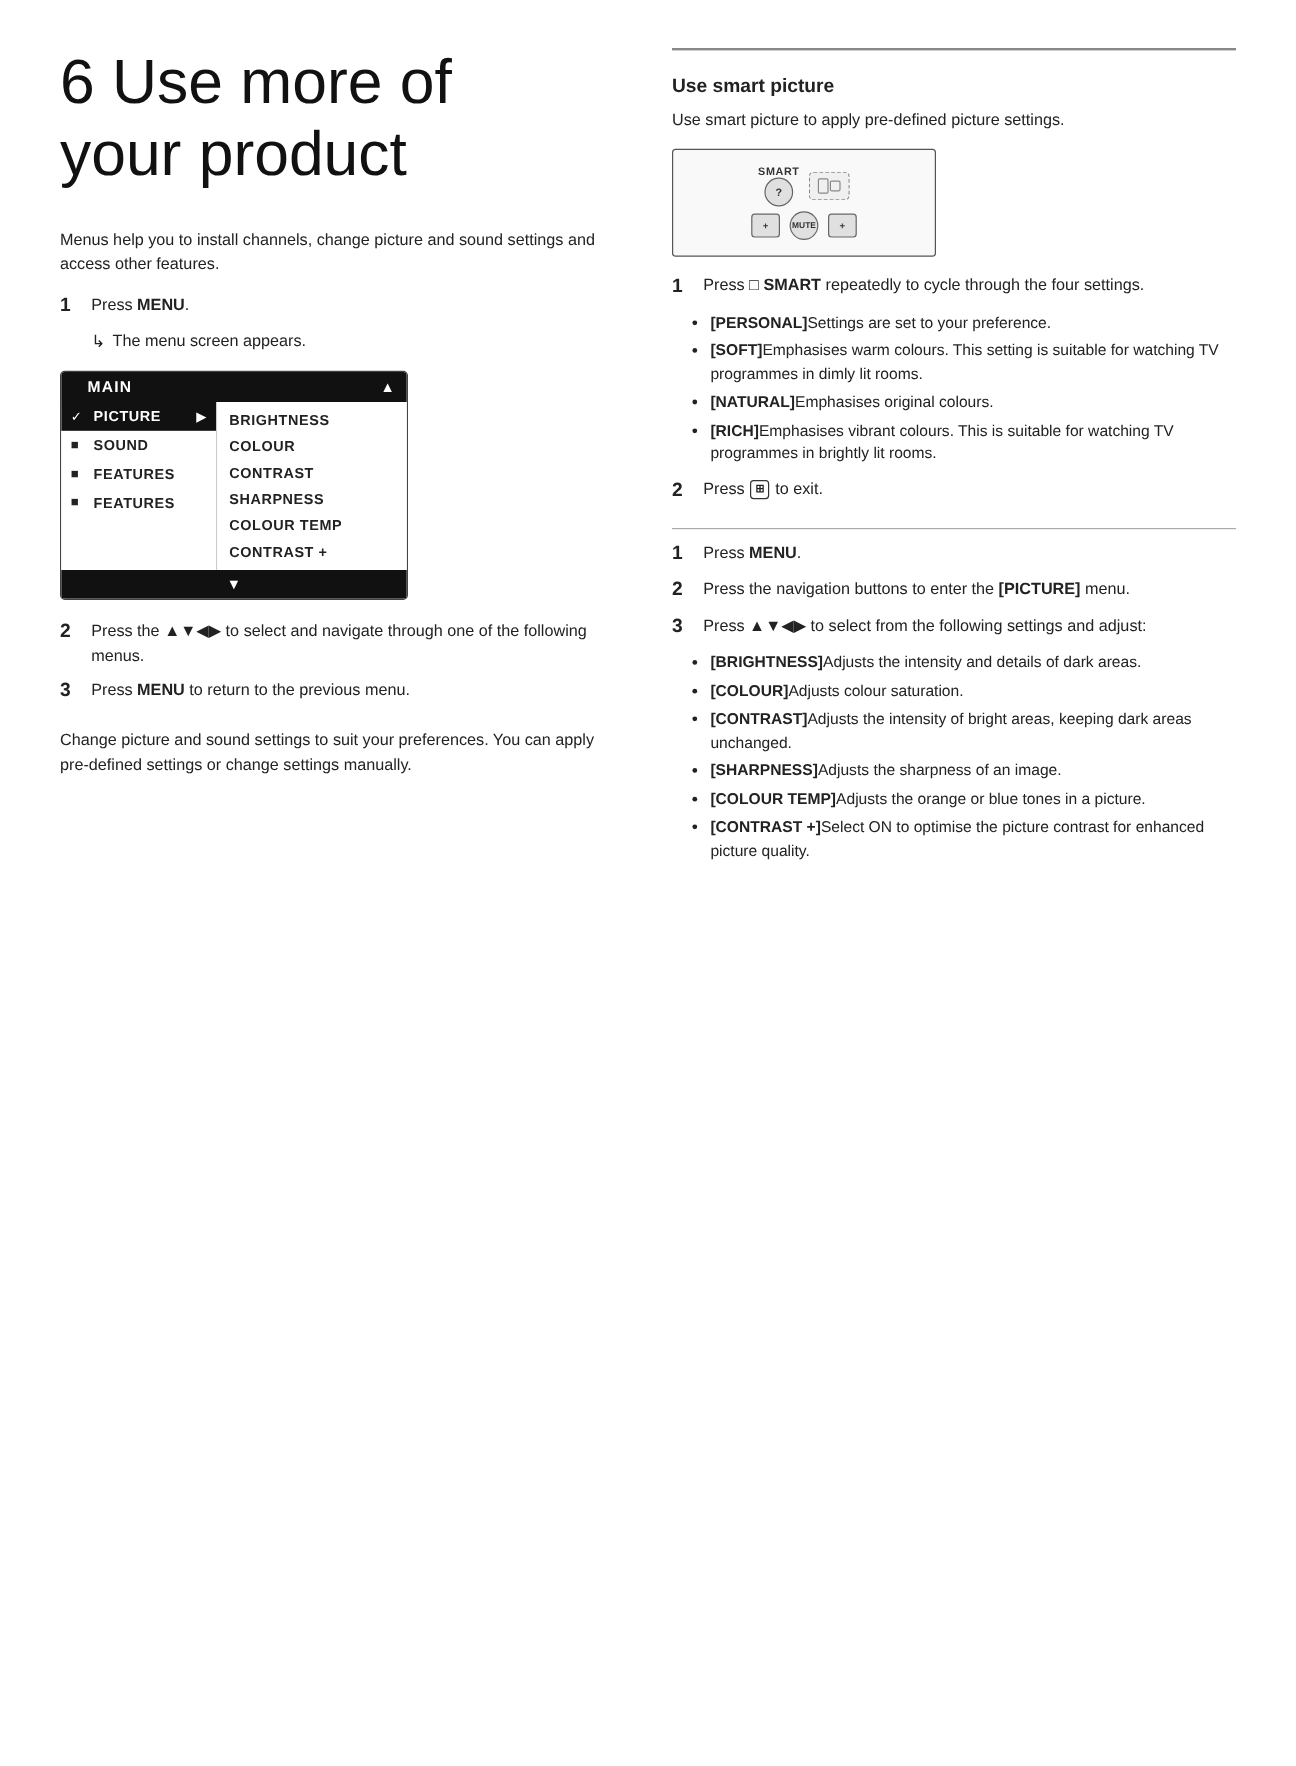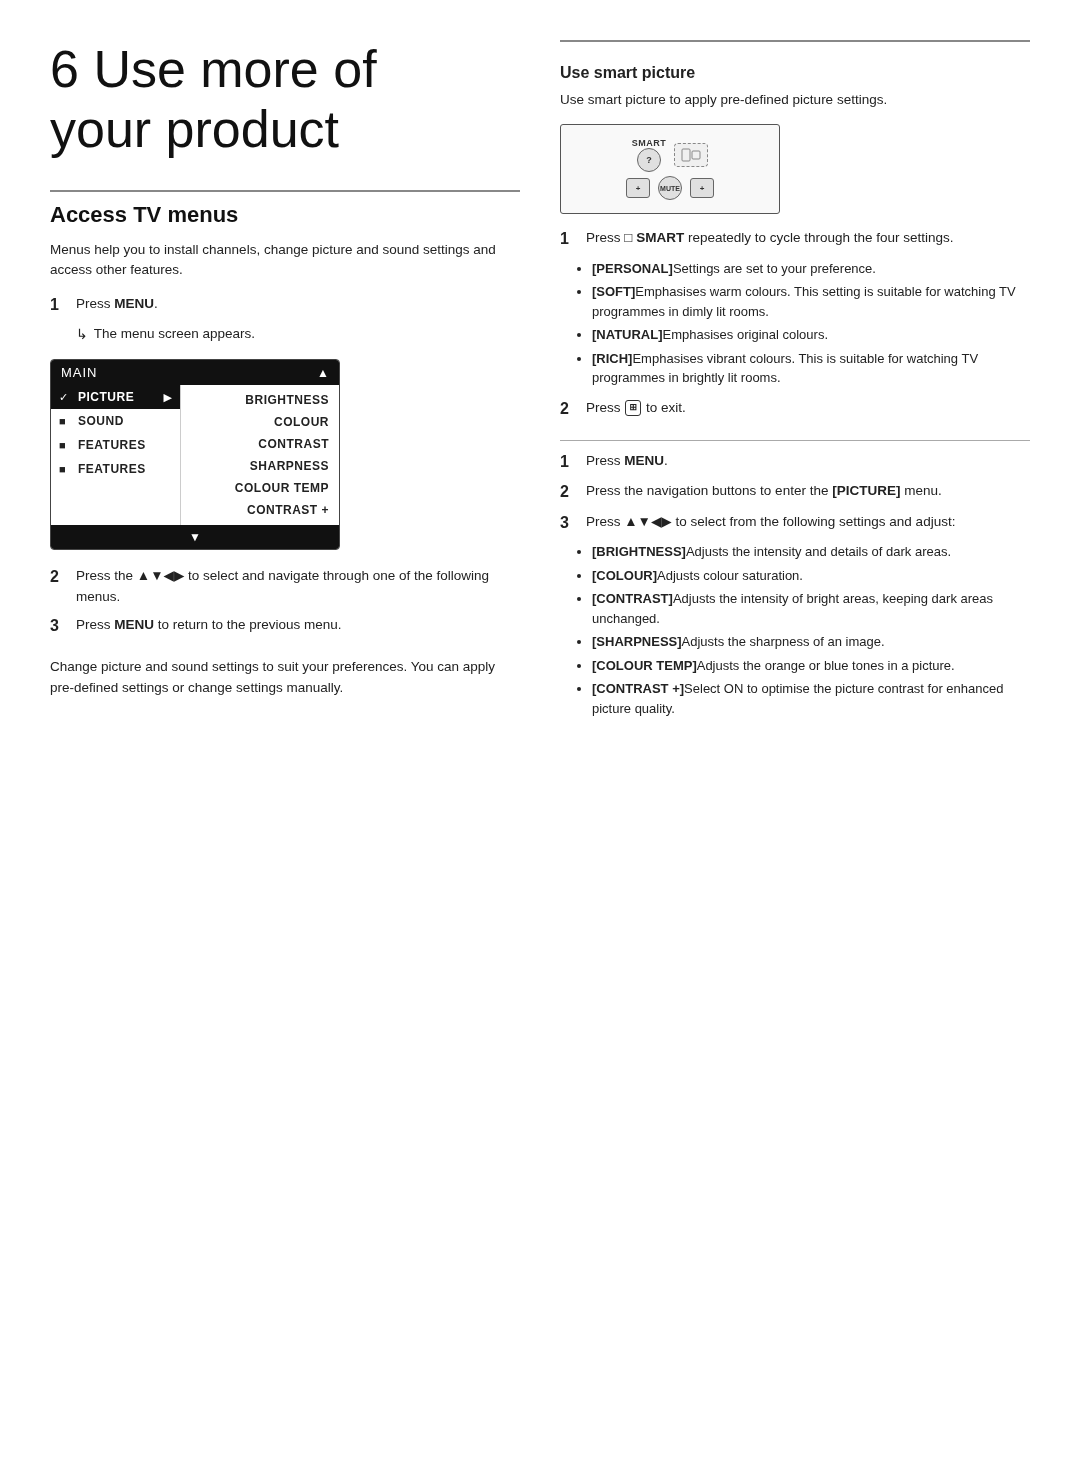--- a/index.html
+++ b/index.html
@@ -112,33 +112,32 @@
       font-size: 13px;
     }
     .menu-header {
       background: #111;
       color: #fff;
       display: flex;
       align-items: center;
       justify-content: space-between;
       padding: 5px 10px;
     }
-    .menu-header-title { font-weight: normal; font-size: 13px; letter-spacing: 1px; }
+    .menu-header-title { font-weight: bold; font-size: 13px; letter-spacing: 1px; margin-left: 12px; }
     .menu-up-arrow { font-size: 12px; }
     .menu-body { display: flex; }
     .menu-left-col {
       width: 130px;
       background: #fff;
       border-right: 1px solid #ccc;
     }
     .menu-right-col {
       flex: 1;
       background: #fff;
       padding: 4px 10px;
-      text-align: right;
     }
     .menu-item {
       display: flex;
       align-items: center;
       padding: 5px 8px;
       font-size: 12.5px;
       gap: 5px;
     }
     .menu-item.active {
       background: #111;
@@ -260,21 +259,20 @@
 <div class="page-layout">
 
   <div class="left-col">
 
     <div class="chapter-title">
       <span>6</span>&nbsp;<span style="white-space:pre-line;">Use more of
 your product</span>
     </div>
 
     <div class="section-gap">
-      <div class="section-heading">Access TV menus</div>
       <p class="intro-text">Menus help you to install channels, change picture and sound settings and access other features.</p>
 
       <div class="step">
         <span class="step-num">1</span>
         <div class="step-content">
           <span>Press </span><b>MENU</b>.
         </div>
       </div>
       <div class="arrow-indent">
         <span class="arrow-sym">↳</span>

